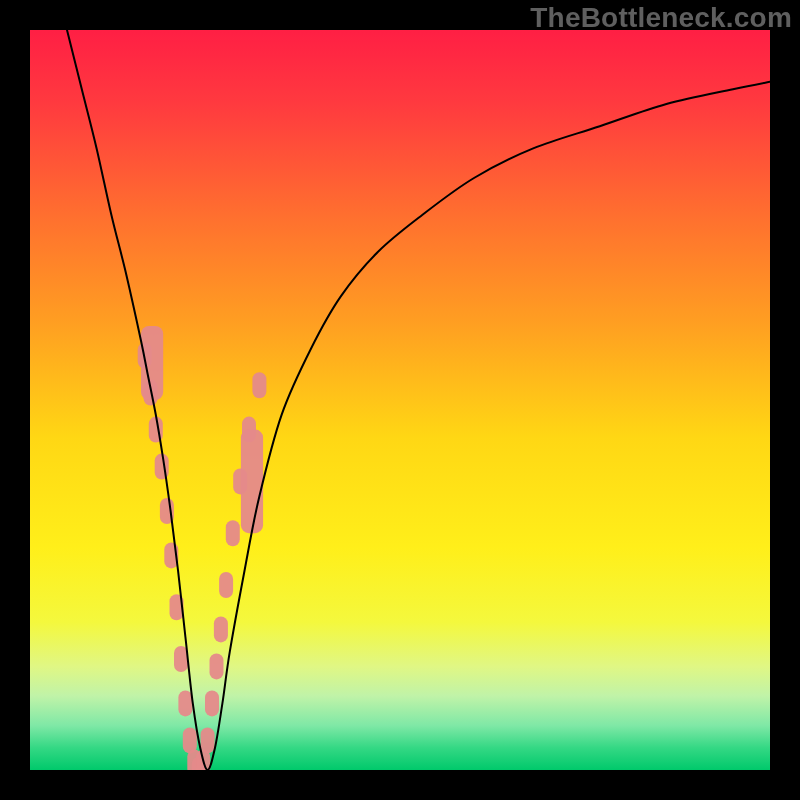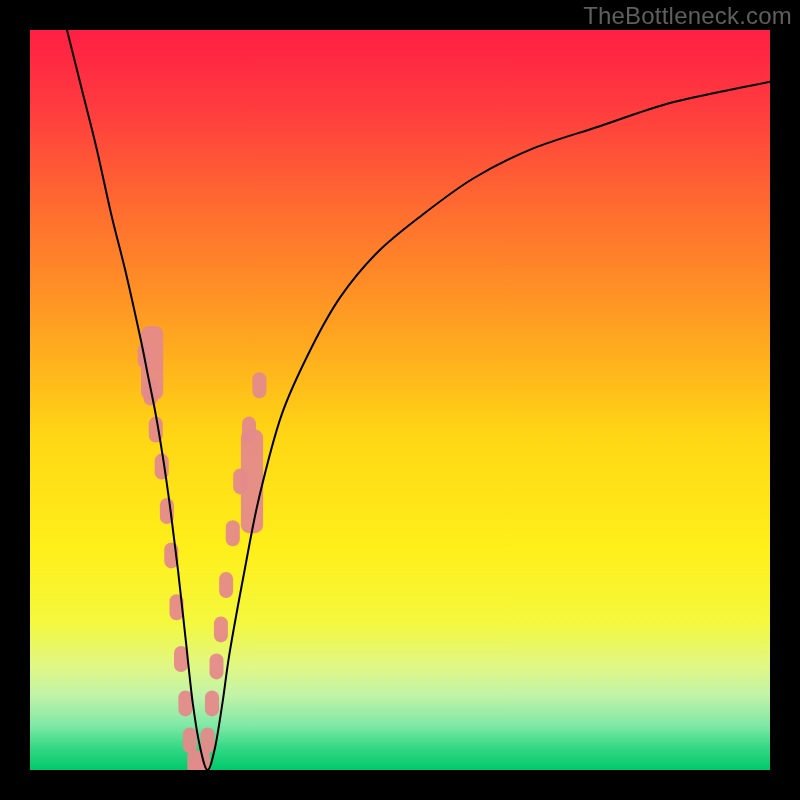--- a/index.html
+++ b/index.html
@@ -31,22 +31,22 @@
     left: 0;
     top: 0;
     width: 100%;
     height: 100%;
   }
   .watermark {
     position: absolute;
     top: 2px;
     right: 8px;
     font-family: Arial, Helvetica, sans-serif;
-    font-size: 24px;
-    font-weight: 400;
+    font-size: 28px;
+    font-weight: 700;
     color: #5f5f5f;
     letter-spacing: 0.2px;
     user-select: none;
   }
   svg.curve {
     position: absolute;
     left: 0;
     top: 0;
     width: 100%;
     height: 100%;

